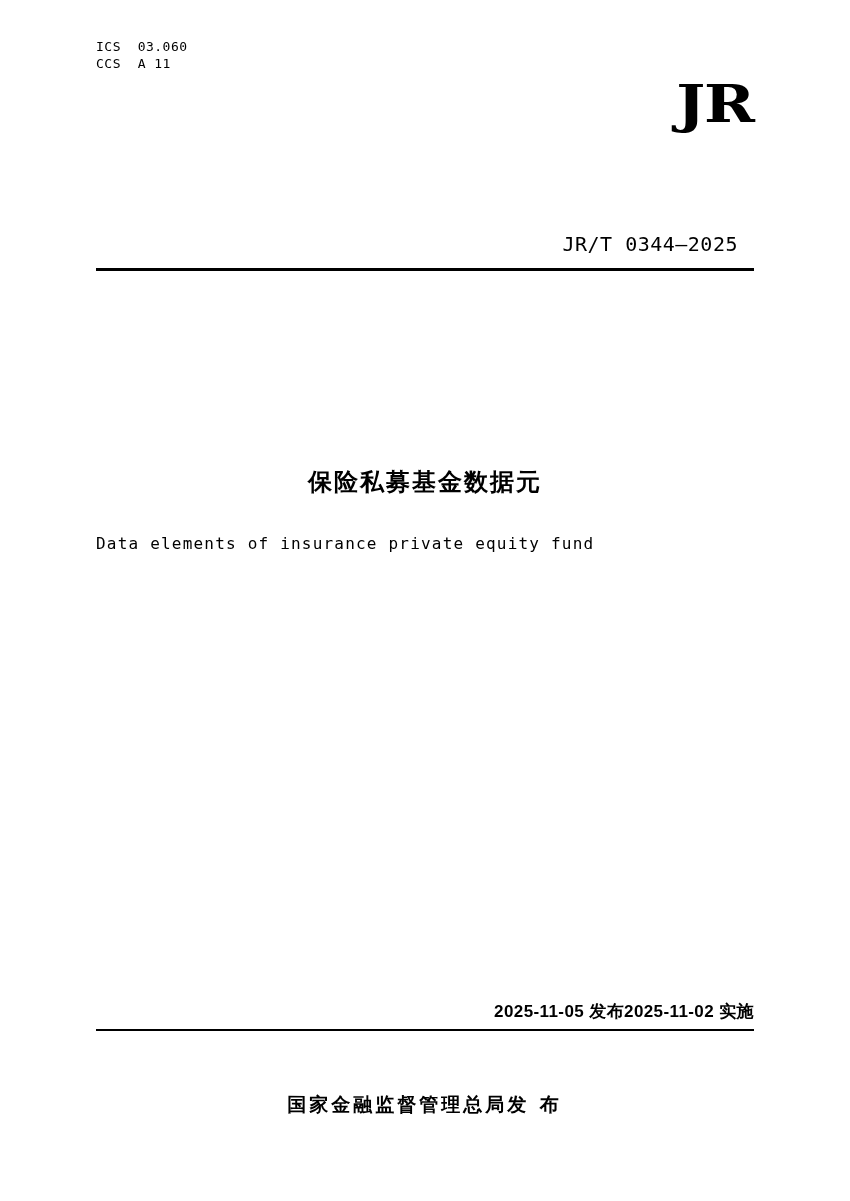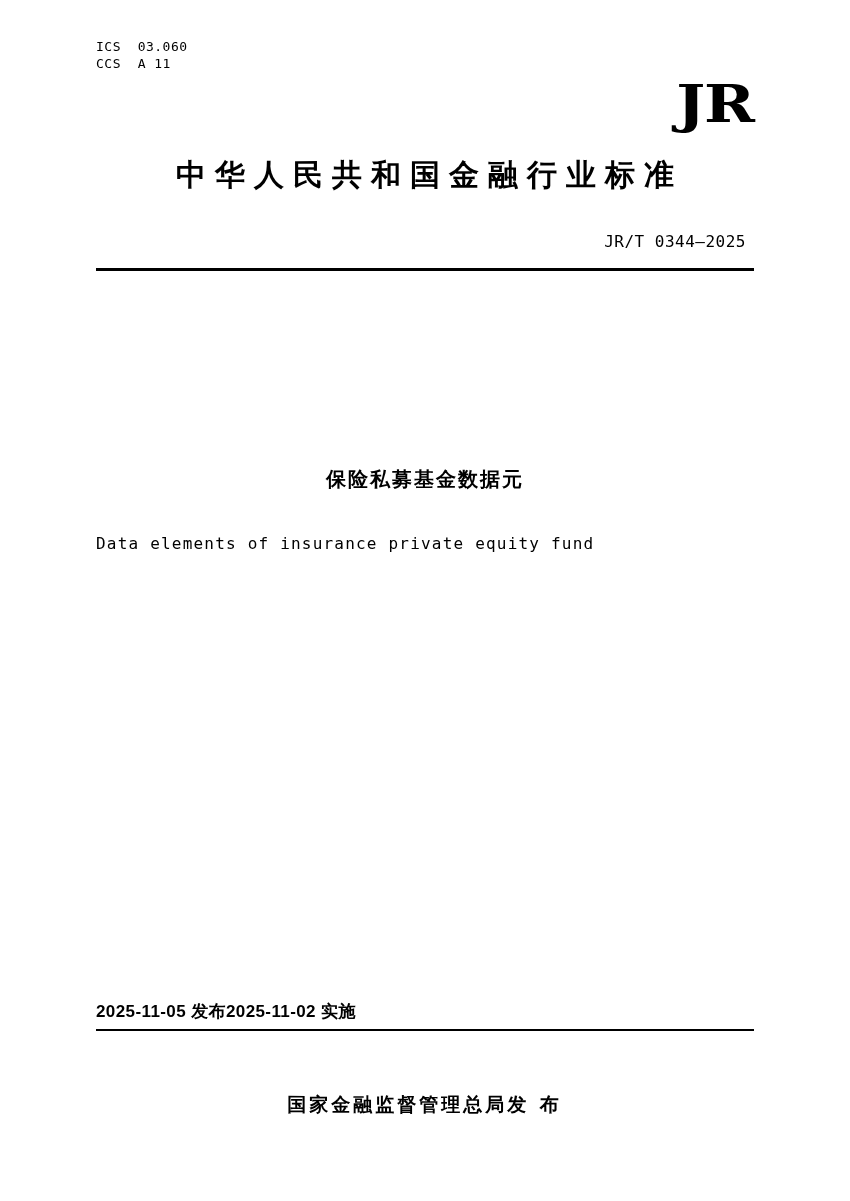--- a/index.html
+++ b/index.html
@@ -60,24 +60,24 @@
     font-weight: 700;
     font-size: 30px;
     letter-spacing: 9px;
     text-indent: 9px;
     white-space: nowrap;
   }
 
   
   .std-number {
     position: absolute;
-    right: 104px;
+    right: 112px;
     top: 232px;
     font-family: "DejaVu Sans Mono", monospace;
-    font-size: 16px;
+    font-size: 20px;
     letter-spacing: 0.5px;
     margin-left: 24px;
   }
 
   
   .rule-top {
     position: absolute;
     left: 96px;
     right: 96px;
     top: 268px;
@@ -86,42 +86,42 @@
 
   
   .doc-title-cn {
     position: absolute;
     left: 96px;
     right: 96px;
     top: 466px;
     text-align: center;
     font-family: "Liberation Sans", "DejaVu Sans", sans-serif;
     font-weight: 700;
-    font-size: 20px;
+    font-size: 24px;
     letter-spacing: 2px;
   }
   .doc-title-en {
     position: absolute;
     left: 96px;
     right: 96px;
     top: 534px;
     text-align: left;
     font-family: "DejaVu Sans Mono", monospace;
     font-size: 16px;
     letter-spacing: 1.2px;
   }
 
   
   .dates-row {
     position: absolute;
     left: 96px;
     right: 96px;
     top: 1000px;
     display: flex;
-    justify-content: flex-start;
+    justify-content: flex-end;
     align-items: flex-end;
     font-family: "Liberation Sans", "DejaVu Sans", sans-serif;
     font-weight: 700;
     font-size: 17px;
     letter-spacing: 0.4px;
   }
   .rule-bottom {
     position: absolute;
     left: 96px;
     right: 96px;
@@ -147,21 +147,20 @@
 </head>
 <body>
 
 <div class="page">
 
   <div class="codes"><span>ICS  03.060</span>
 <span>CCS  A 11</span></div>
 
   <div class="jr-logo">JR</div>
 
-  <div class="std-title">中华人民共和国金融行业标准</div>
 
   <div class="std-number">JR/T 0344—2025</div>
 
   <div class="rule-top"></div>
 
   <div class="doc-title-cn">保险私募基金数据元</div>
   <div class="doc-title-en">Data elements of insurance private equity fund</div>
 
   <div class="dates-row">
     <span>2025-11-05 发布</span>

